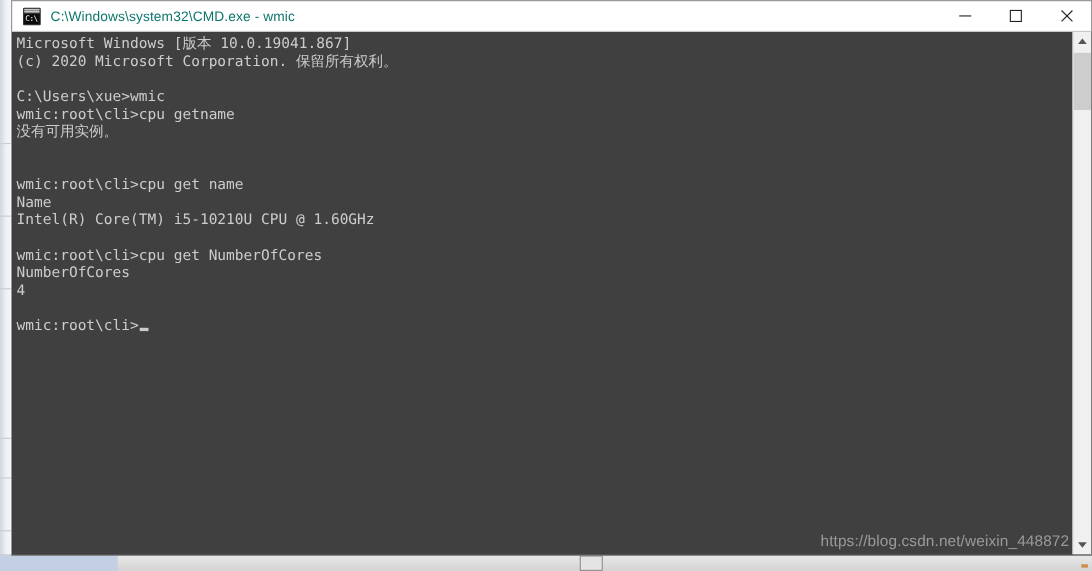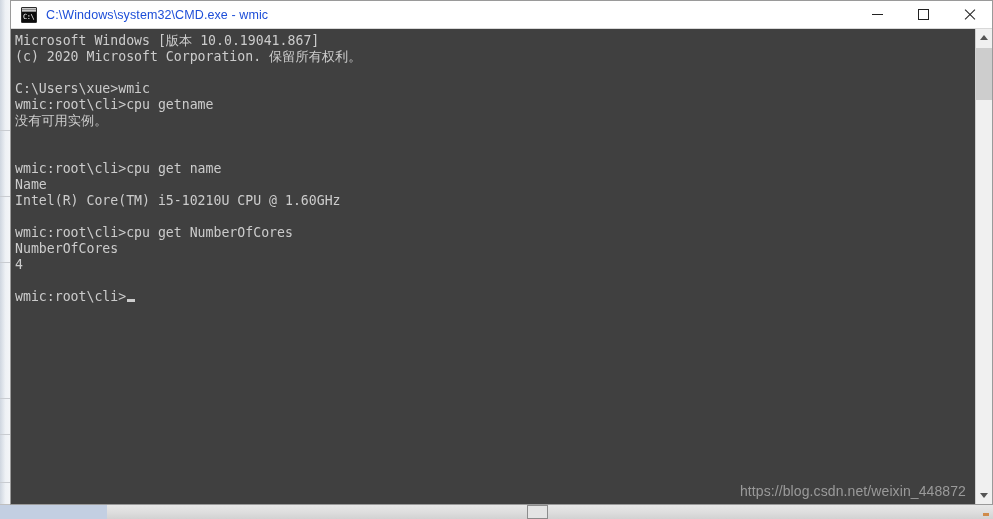--- a/index.html
+++ b/index.html
@@ -139,21 +139,21 @@
     left: 1px;
     bottom: 0px;
     font-family: "DejaVu Sans Mono", monospace;
     font-size: 7px;
     line-height: 9px;
     color: #ffffff;
     letter-spacing: -0.5px;
   }
   #window-title {
     font-size: 12.5px;
-    color: #1d4ed8;
+    color: #0f766e;
     white-space: nowrap;
     letter-spacing: 0.1px;
   }
   .titlebar-spacer { flex: 1 1 auto; }
   .win-btn {
     width: 46px;
     height: 27px;
     display: flex;
     align-items: center;
     justify-content: center;
@@ -218,21 +218,21 @@
     width: 8px;
     height: 3px;
     background: #cccccc;
     vertical-align: -1px;
     margin-left: 1px;
   }
 
   
   #watermark {
     position: absolute;
-    right: 26px;
+    right: 20px;
     bottom: 5px;
     font-family: "Liberation Sans", sans-serif;
     font-size: 14px;
     color: #9a9a9a;
     white-space: nowrap;
     letter-spacing: 0.1px;
   }
 
   
   #scrollbar {

